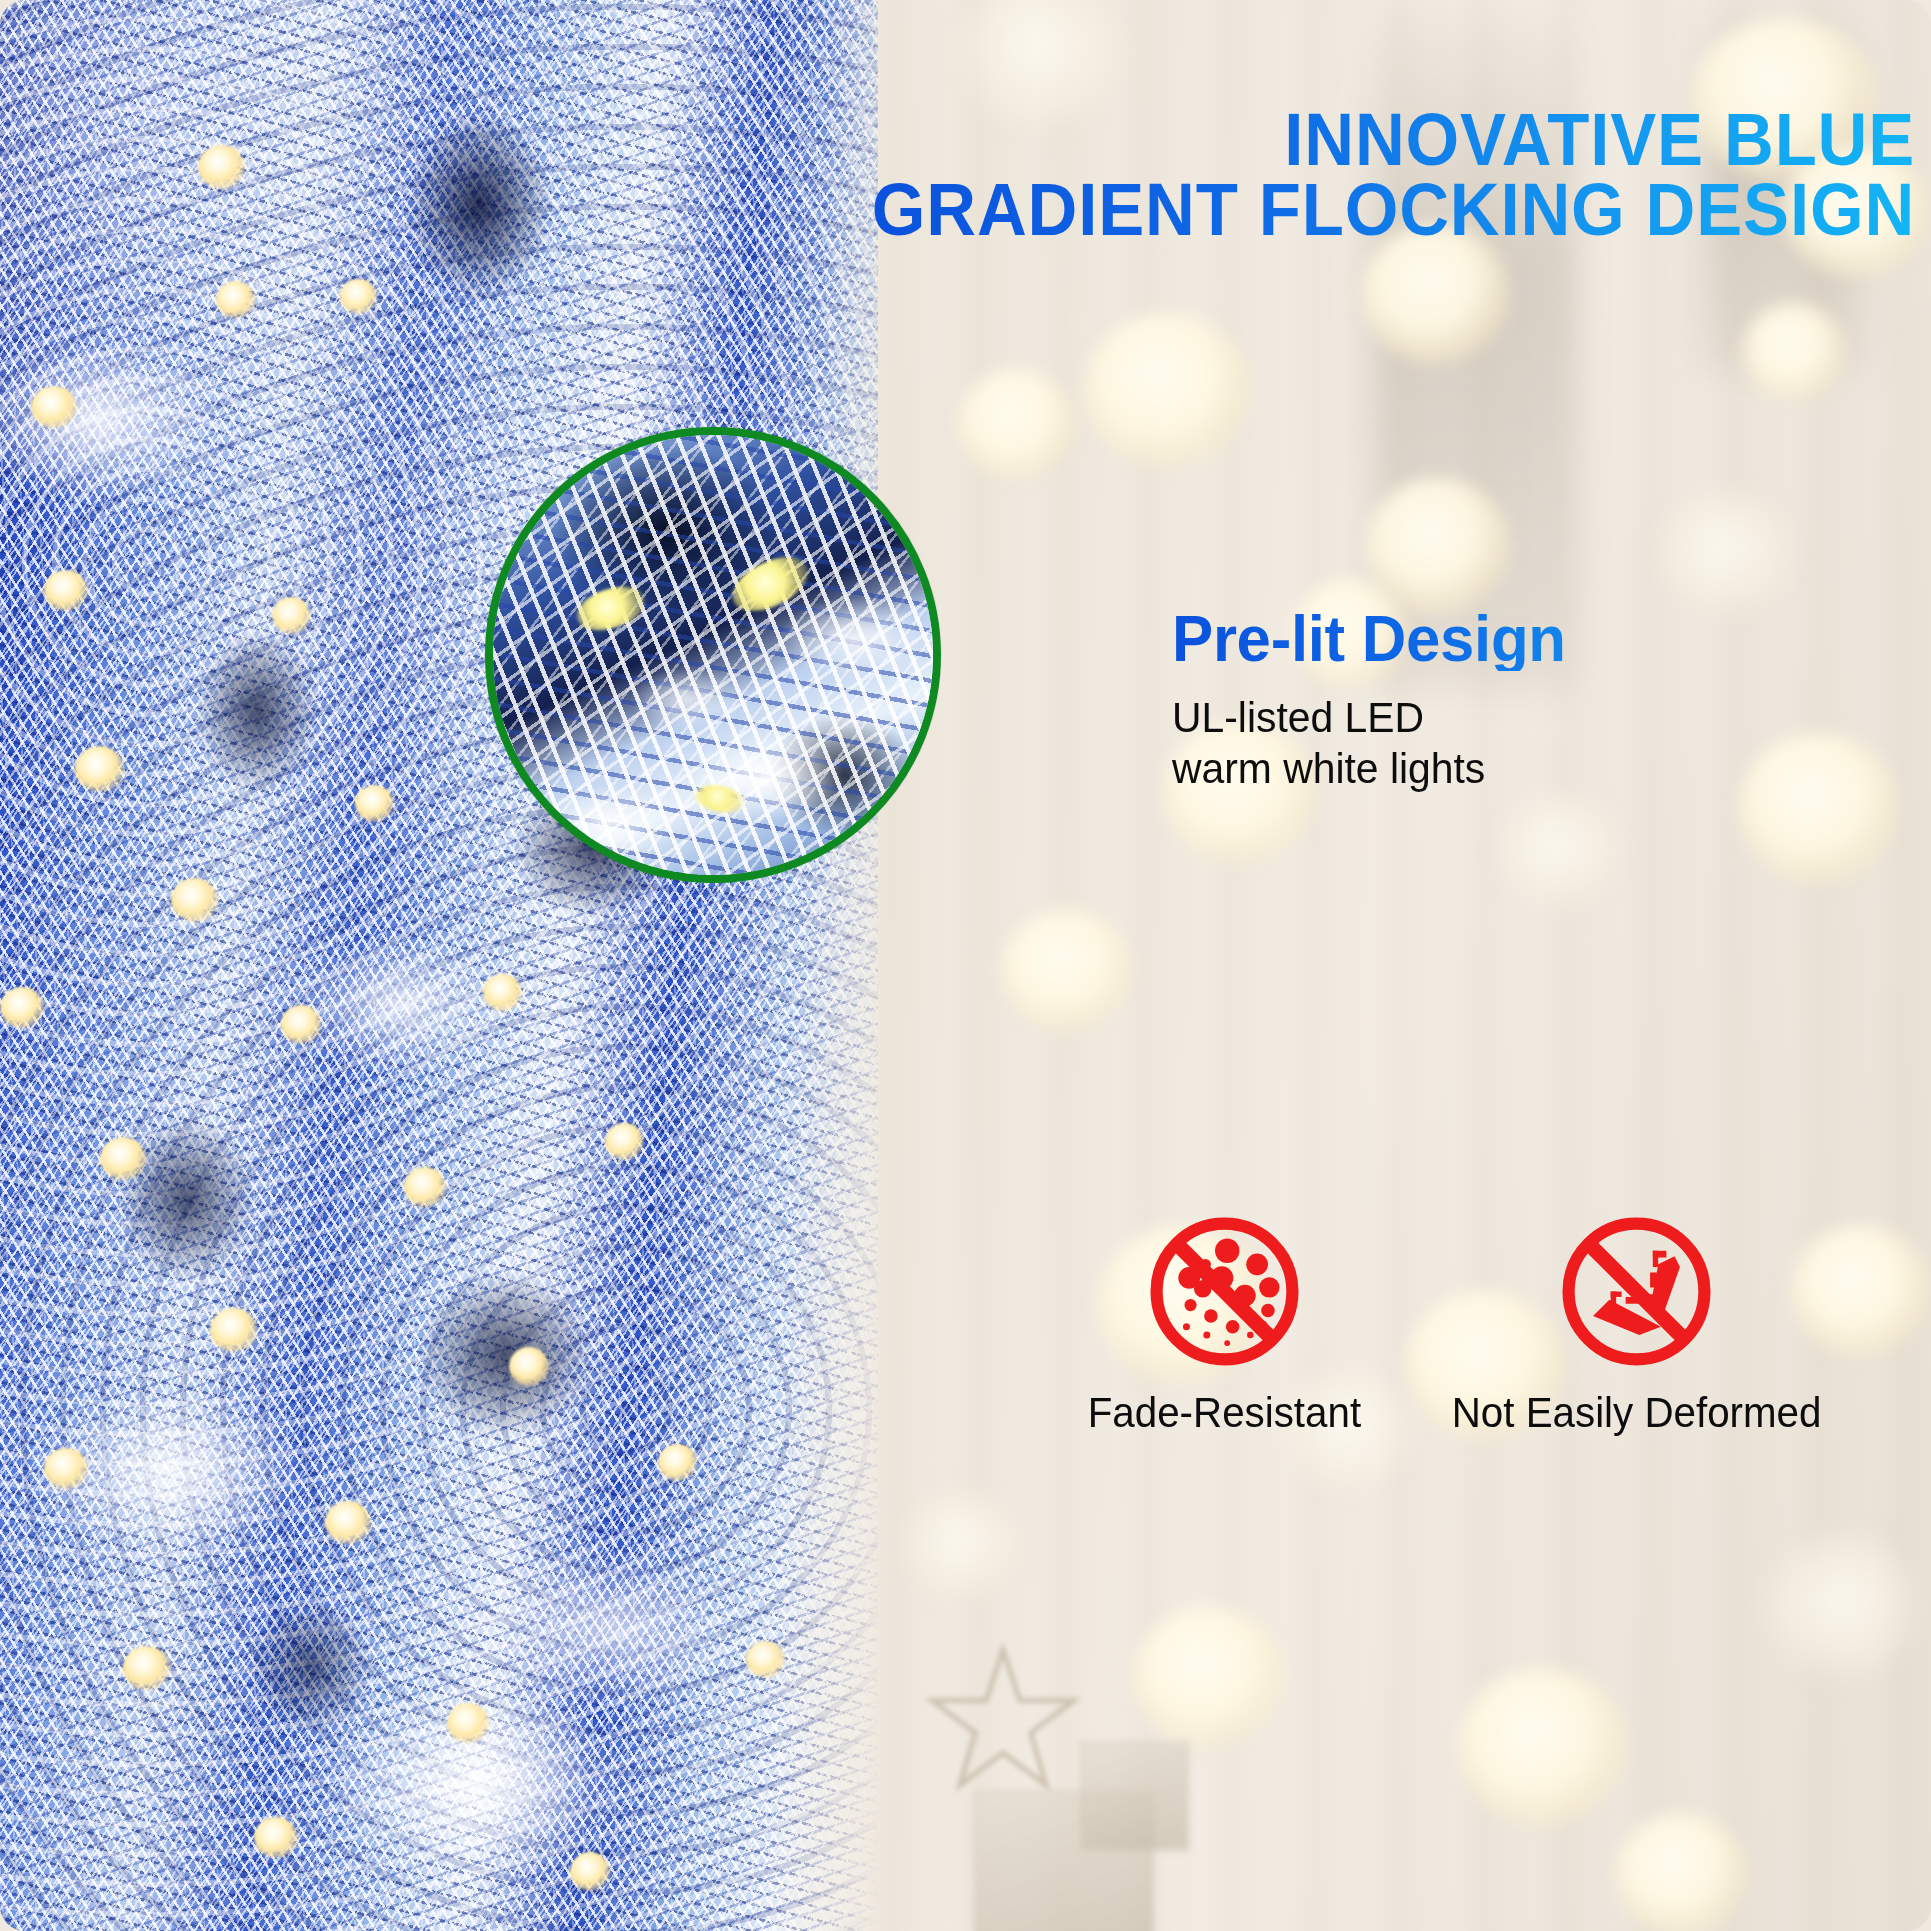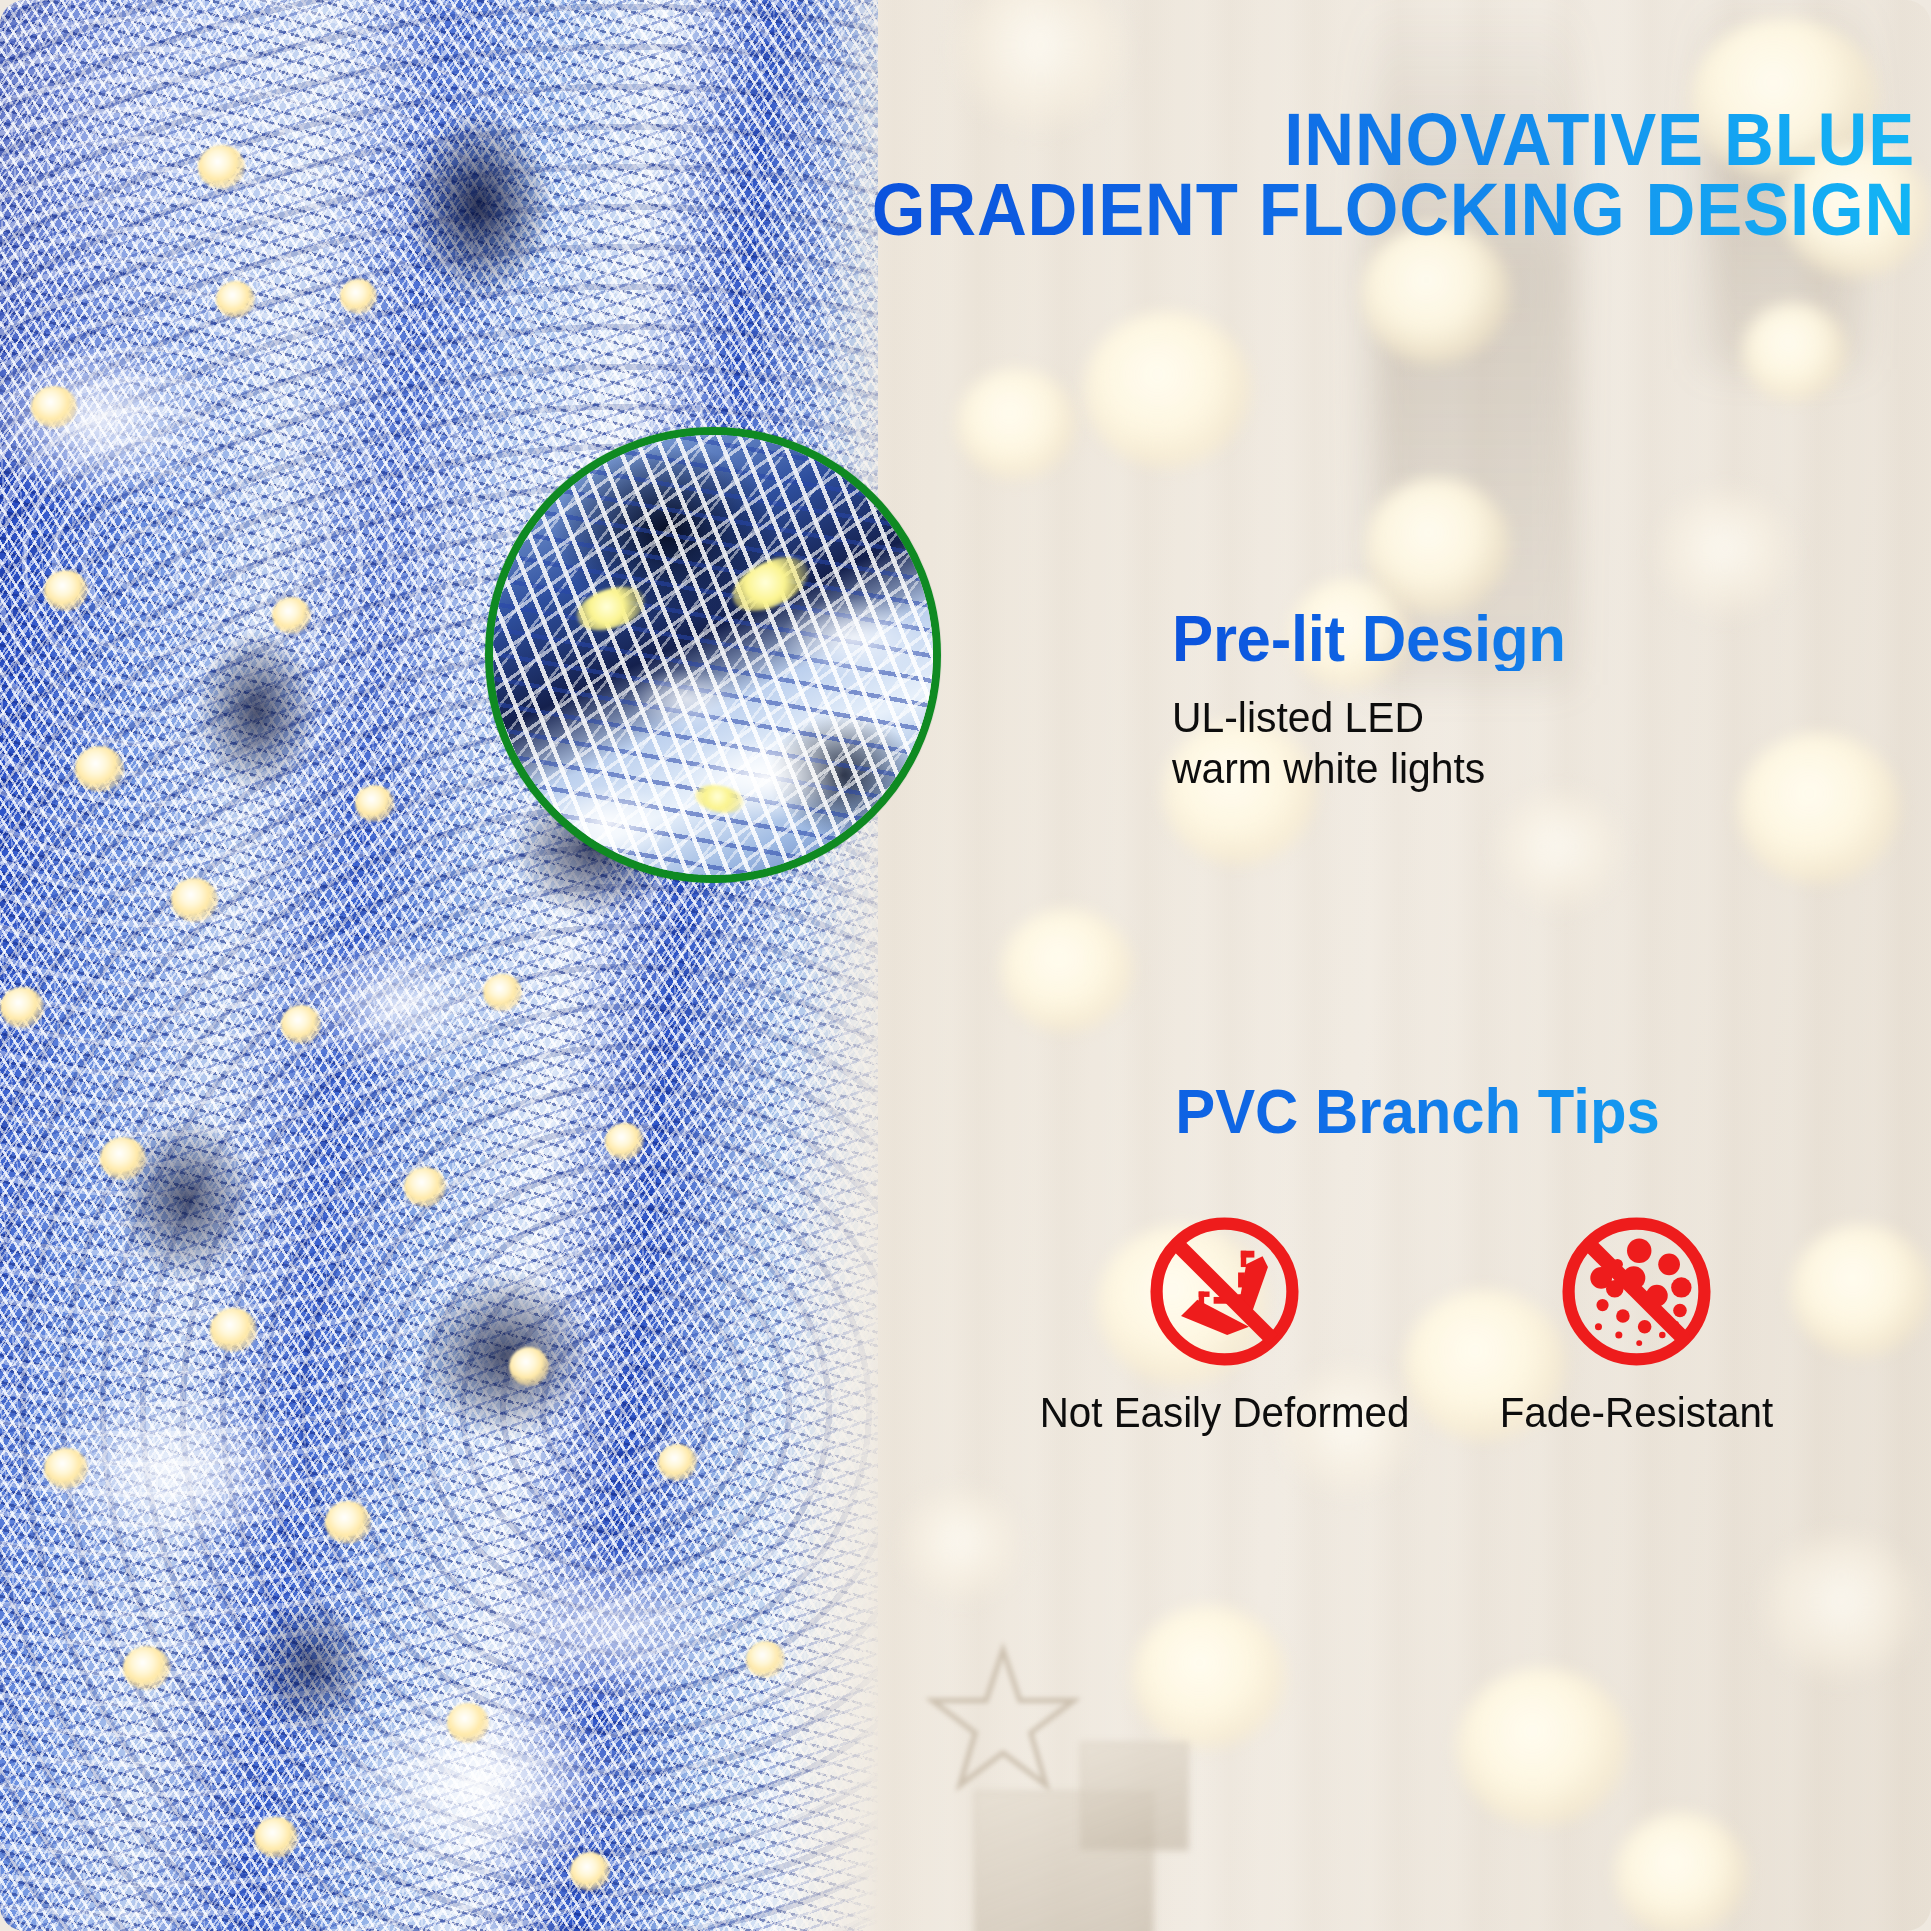--- a/index.html
+++ b/index.html
@@ -331,46 +331,23 @@
     </div>
 
     <div class="feat-prelit">
       <div class="feat-title grad-blue">Pre-lit Design</div>
       <div class="feat-sub">
         <span class="l">UL-listed LED</span>
         <span class="l">warm white lights</span>
       </div>
     </div>
 
-    <div class="feat-pvc">
-      <div class="pvc-title grad-blue">PVC Branch Tips</div>
-    </div>
 
     <div class="badge-grid">
 
-
-      <div class="badge">
-        <svg class="badge-icon" viewBox="0 0 120 120">
-          <g fill="#EE1C1C">
-            <path d="M28 78 L40 66 L78 86 L62 92 Z"></path>
-            <path d="M41 60 h8 v4 h-8z"></path>
-              <path d="M41 60 h4 v11 h-4z"></path>
-            <path d="M52 64 h12 v5 h-12z"></path>
-            <path d="M68 70 h10 v5 h-10z"></path>
-            <path d="M76 40 L88 34 L92 42 L80 76 L70 72 Z"></path>
-            <path d="M72 30 h10 v5 h-10z"></path>
-              <path d="M72 30 h4 v12 h-4z"></path>
-            <path d="M70 46 h5 v11 h-5z"></path>
-            <path d="M70 62 h5 v9 h-5z"></path>
-          </g>
-          <circle cx="60" cy="60" r="50" fill="none" stroke="#EE1C1C" stroke-width="9"></circle>
-          <line x1="24.6" y1="24.6" x2="95.4" y2="95.4" stroke="#EE1C1C" stroke-width="11"></line>
-        </svg>
-        <div class="badge-label">Not Easily Deformed</div>
-      </div>
 
       <div class="badge">
         <svg class="badge-icon" viewBox="0 0 120 120">
           <g fill="#EE1C1C">
             <circle cx="62" cy="30" r="9"></circle>
             <circle cx="84" cy="40" r="8"></circle>
             <circle cx="58" cy="50" r="8.5"></circle>
             <circle cx="93" cy="57" r="7.5"></circle>
             <circle cx="75" cy="63" r="8"></circle>
             <circle cx="34" cy="50" r="8"></circle>
@@ -385,18 +362,38 @@
             <circle cx="79" cy="92" r="2.4"></circle>
             <circle cx="89" cy="84" r="2.2"></circle>
             <circle cx="62" cy="98" r="2.2"></circle>
           </g>
           <circle cx="60" cy="60" r="50" fill="none" stroke="#EE1C1C" stroke-width="9"></circle>
           <line x1="24.6" y1="24.6" x2="95.4" y2="95.4" stroke="#EE1C1C" stroke-width="11"></line>
         </svg>
         <div class="badge-label">Fade-Resistant</div>
       </div>
 
+      <div class="badge">
+        <svg class="badge-icon" viewBox="0 0 120 120">
+          <g fill="#EE1C1C">
+            <path d="M28 78 L40 66 L78 86 L62 92 Z"></path>
+            <path d="M41 60 h8 v4 h-8z"></path>
+              <path d="M41 60 h4 v11 h-4z"></path>
+            <path d="M52 64 h12 v5 h-12z"></path>
+            <path d="M68 70 h10 v5 h-10z"></path>
+            <path d="M76 40 L88 34 L92 42 L80 76 L70 72 Z"></path>
+            <path d="M72 30 h10 v5 h-10z"></path>
+              <path d="M72 30 h4 v12 h-4z"></path>
+            <path d="M70 46 h5 v11 h-5z"></path>
+            <path d="M70 62 h5 v9 h-5z"></path>
+          </g>
+          <circle cx="60" cy="60" r="50" fill="none" stroke="#EE1C1C" stroke-width="9"></circle>
+          <line x1="24.6" y1="24.6" x2="95.4" y2="95.4" stroke="#EE1C1C" stroke-width="11"></line>
+        </svg>
+        <div class="badge-label">Not Easily Deformed</div>
+      </div>
+
 
     </div>
   </div>
 
 </div>
 
 
 </body></html>

